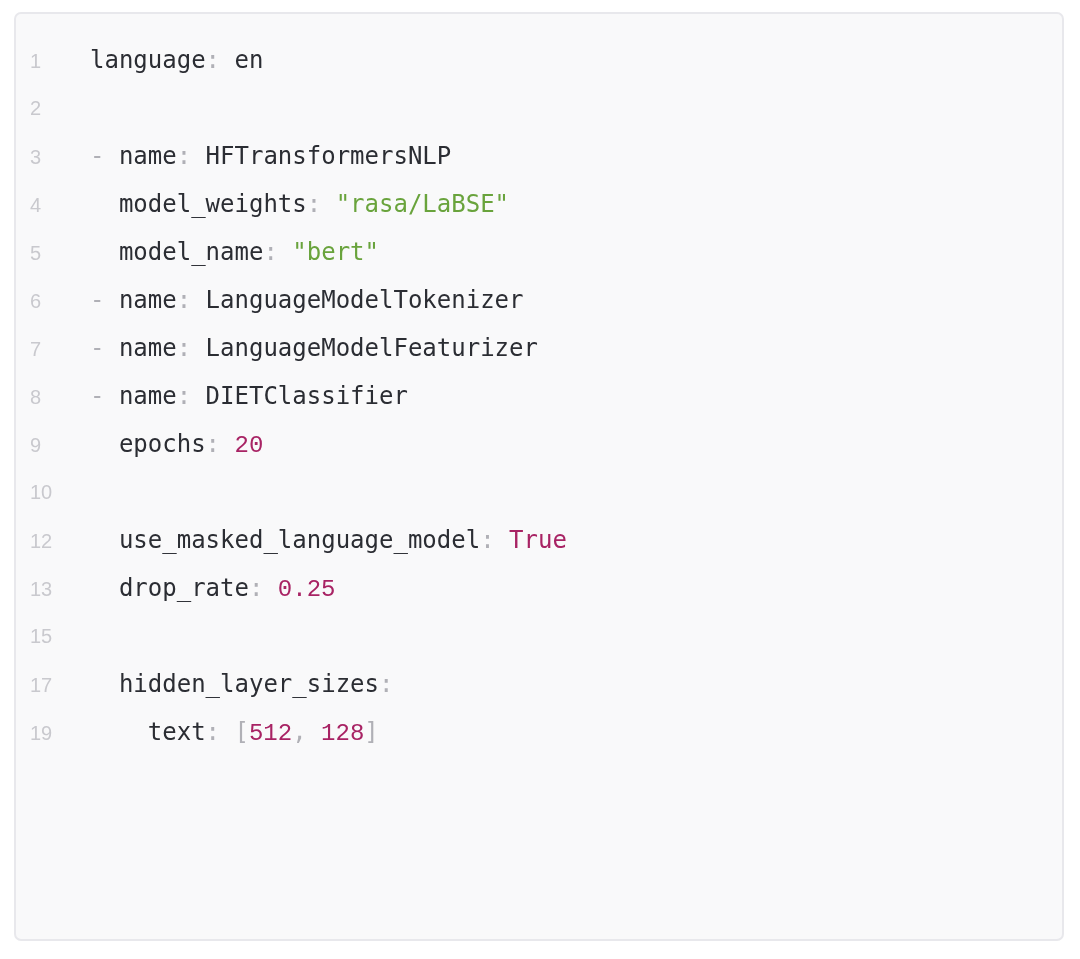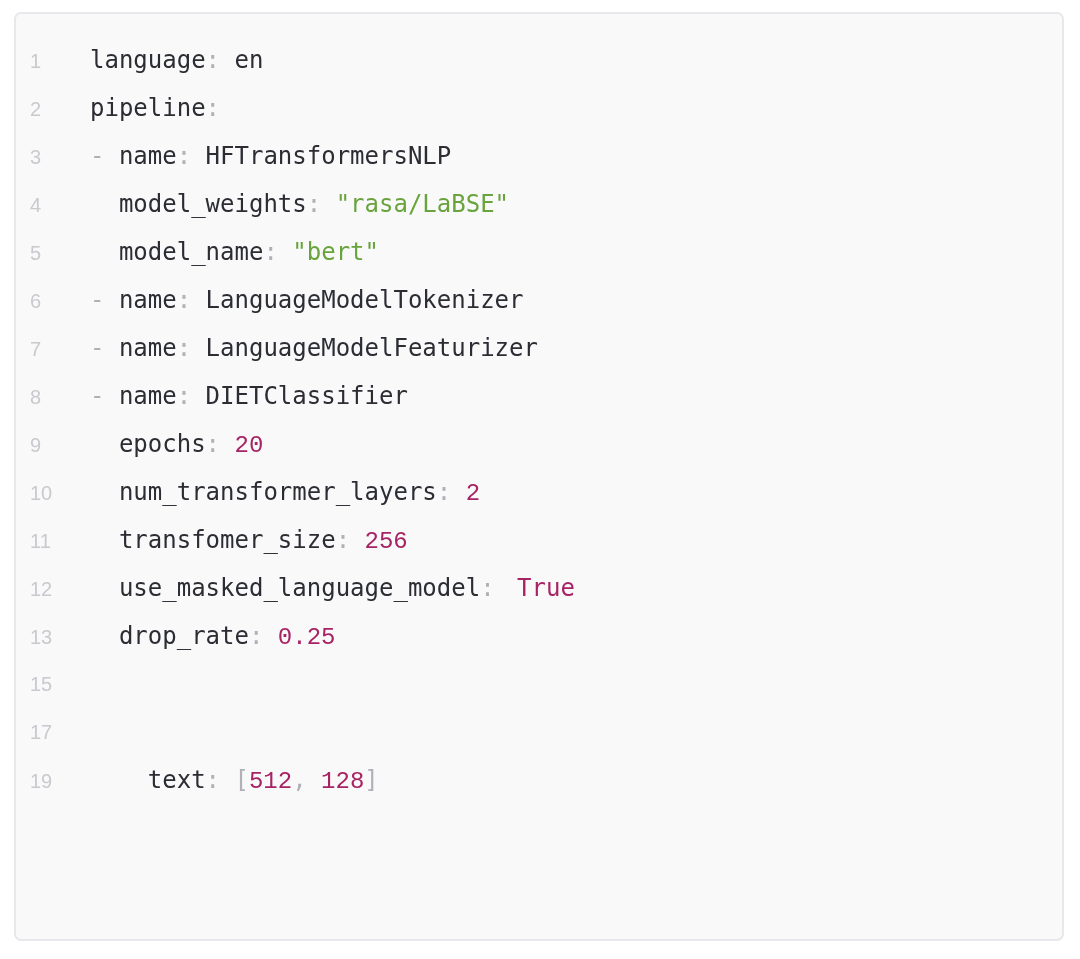--- a/index.html
+++ b/index.html
@@ -47,37 +47,36 @@
     font-size:24px;
     color:var(--c-plain);
     white-space:pre;
     text-align:right;
   }
   .tok-key{color:var(--c-key);}
   .tok-plain{color:var(--c-plain);}
   .tok-punct{color:var(--c-punct);}
   .tok-string{color:var(--c-string);}
   .tok-number{color:var(--c-number);font-family:Liberation Mono, monospace;}
-  .tok-bool{color:var(--c-bool);margin-left:8px;}
+  .tok-bool{color:var(--c-bool);}
 </style>
 </head>
 <body>
 
 <div class="code-block">
   <div class="code-lines" id="code-lines">
       <div class="line"><span class="ln">1</span><span class="code"><span class="tok-key">language</span><span class="tok-punct">: </span><span class="tok-plain">en</span></span></div>
-      <div class="line"><span class="ln">2</span><span class="code"><span class="tok-key">pipeline</span><span class="tok-punct">:</span></span></div>
+      <div class="line"><span class="ln">2</span></div>
       <div class="line"><span class="ln">3</span><span class="code"><span class="tok-punct">- </span><span class="tok-key">name</span><span class="tok-punct">: </span><span class="tok-plain">HFTransformersNLP</span></span></div>
       <div class="line"><span class="ln">4</span><span class="code"><span class="tok-plain">  </span><span class="tok-key">model_weights</span><span class="tok-punct">: </span><span class="tok-string">"rasa/LaBSE"</span></span></div>
       <div class="line"><span class="ln">5</span><span class="code"><span class="tok-plain">  </span><span class="tok-key">model_name</span><span class="tok-punct">: </span><span class="tok-string">"bert"</span></span></div>
       <div class="line"><span class="ln">6</span><span class="code"><span class="tok-punct">- </span><span class="tok-key">name</span><span class="tok-punct">: </span><span class="tok-plain">LanguageModelTokenizer</span></span></div>
       <div class="line"><span class="ln">7</span><span class="code"><span class="tok-punct">- </span><span class="tok-key">name</span><span class="tok-punct">: </span><span class="tok-plain">LanguageModelFeaturizer</span></span></div>
       <div class="line"><span class="ln">8</span><span class="code"><span class="tok-punct">- </span><span class="tok-key">name</span><span class="tok-punct">: </span><span class="tok-plain">DIETClassifier</span></span></div>
       <div class="line"><span class="ln">9</span><span class="code"><span class="tok-plain">  </span><span class="tok-key">epochs</span><span class="tok-punct">: </span><span class="tok-number">20</span></span></div>
-      <div class="line"><span class="ln">10</span><span class="code"><span class="tok-plain">  </span><span class="tok-key">num_transformer_layers</span><span class="tok-punct">: </span><span class="tok-number">2</span></span></div>
-      <div class="line"><span class="ln">11</span><span class="code"><span class="tok-plain">  </span><span class="tok-key">transfomer_size</span><span class="tok-punct">: </span><span class="tok-number">256</span></span></div>
+      <div class="line"><span class="ln">10</span></div>
       <div class="line"><span class="ln">12</span><span class="code"><span class="tok-plain">  </span><span class="tok-key">use_masked_language_model</span><span class="tok-punct">: </span><span class="tok-bool">True</span></span></div>
       <div class="line"><span class="ln">13</span><span class="code"><span class="tok-plain">  </span><span class="tok-key">drop_rate</span><span class="tok-punct">: </span><span class="tok-number">0.25</span></span></div>
       <div class="line"><span class="ln">15</span></div>
-      <div class="line"><span class="ln">17</span></div>
+      <div class="line"><span class="ln">17</span><span class="code"><span class="tok-plain">  </span><span class="tok-key">hidden_layer_sizes</span><span class="tok-punct">:</span></span></div>
       <div class="line"><span class="ln">19</span><span class="code"><span class="tok-plain">    </span><span class="tok-key">text</span><span class="tok-punct">: </span><span class="tok-punct">[</span><span class="tok-number">512</span><span class="tok-punct">, </span><span class="tok-number">128</span><span class="tok-punct">]</span></span></div>
     </div>
 </div>
 
 </body></html>

